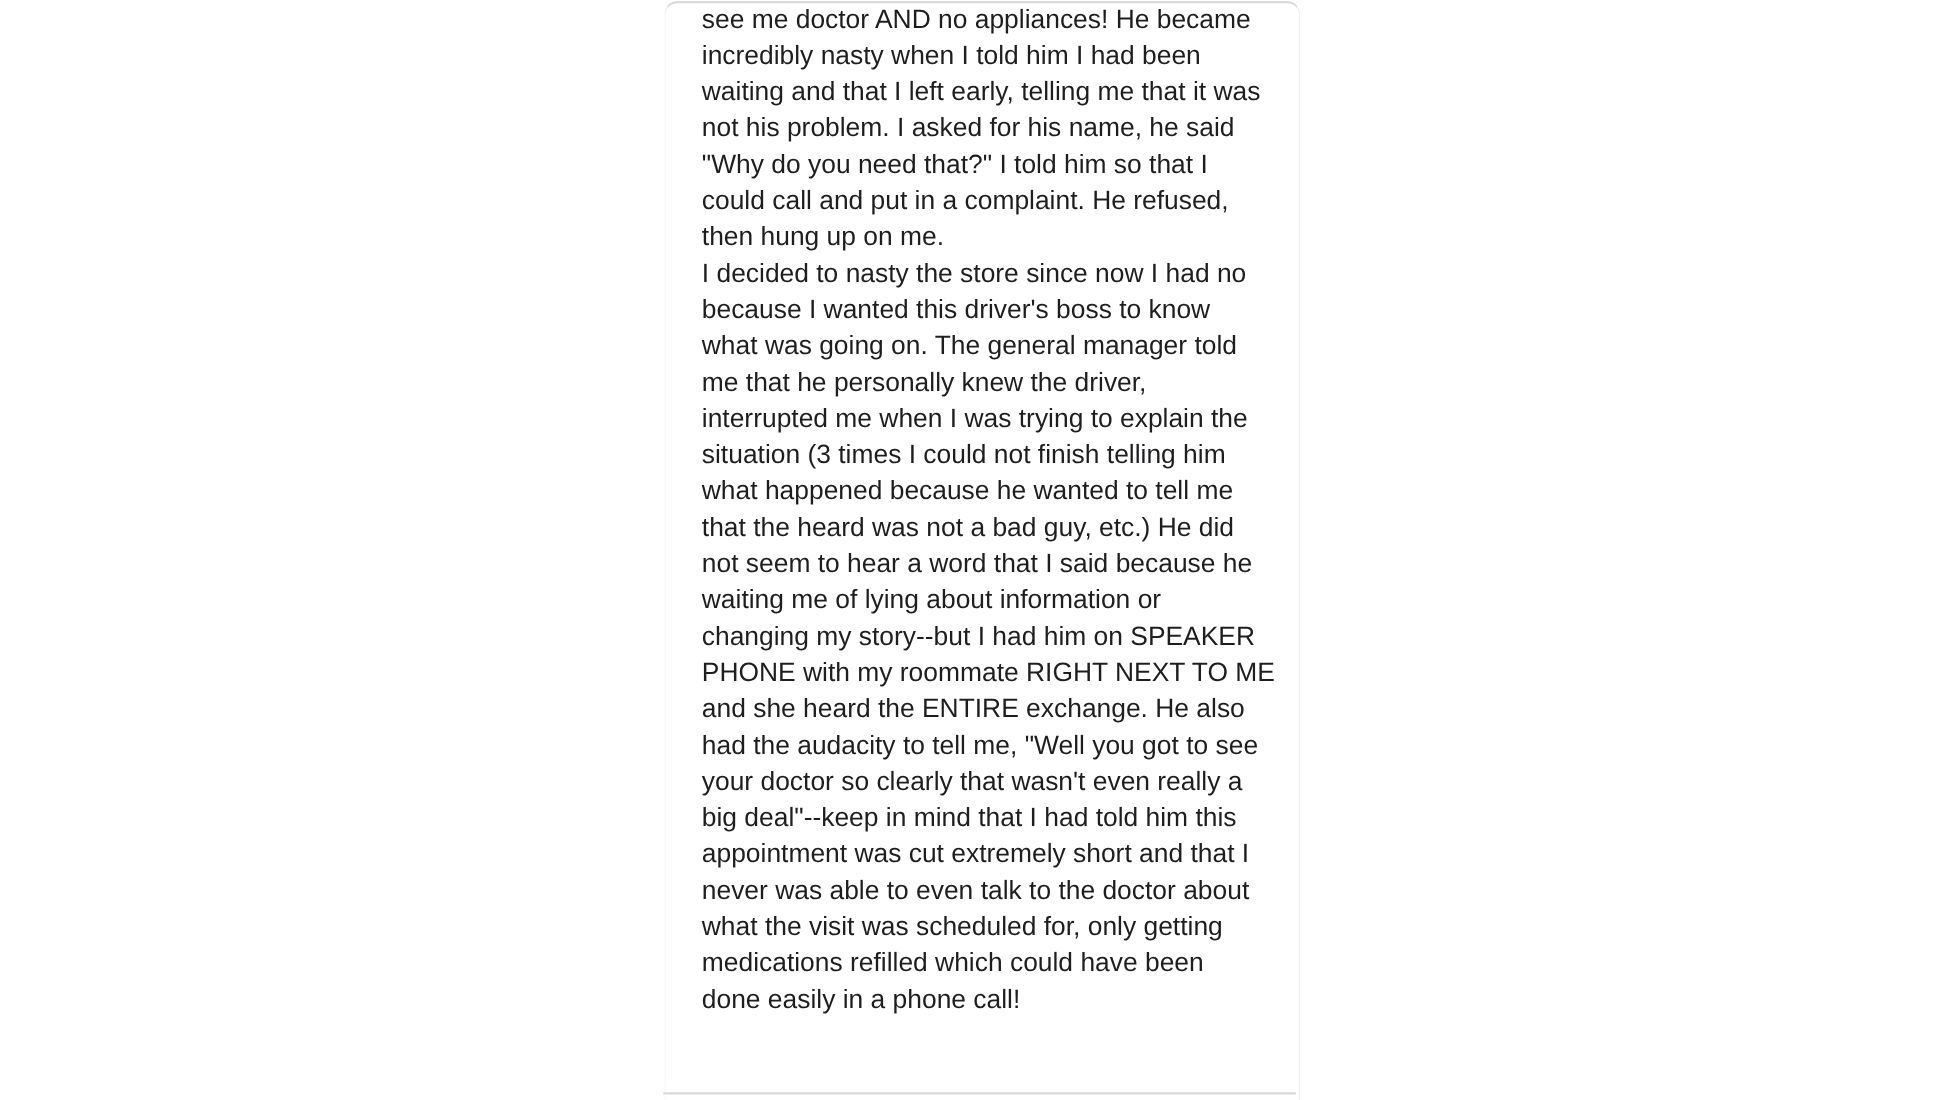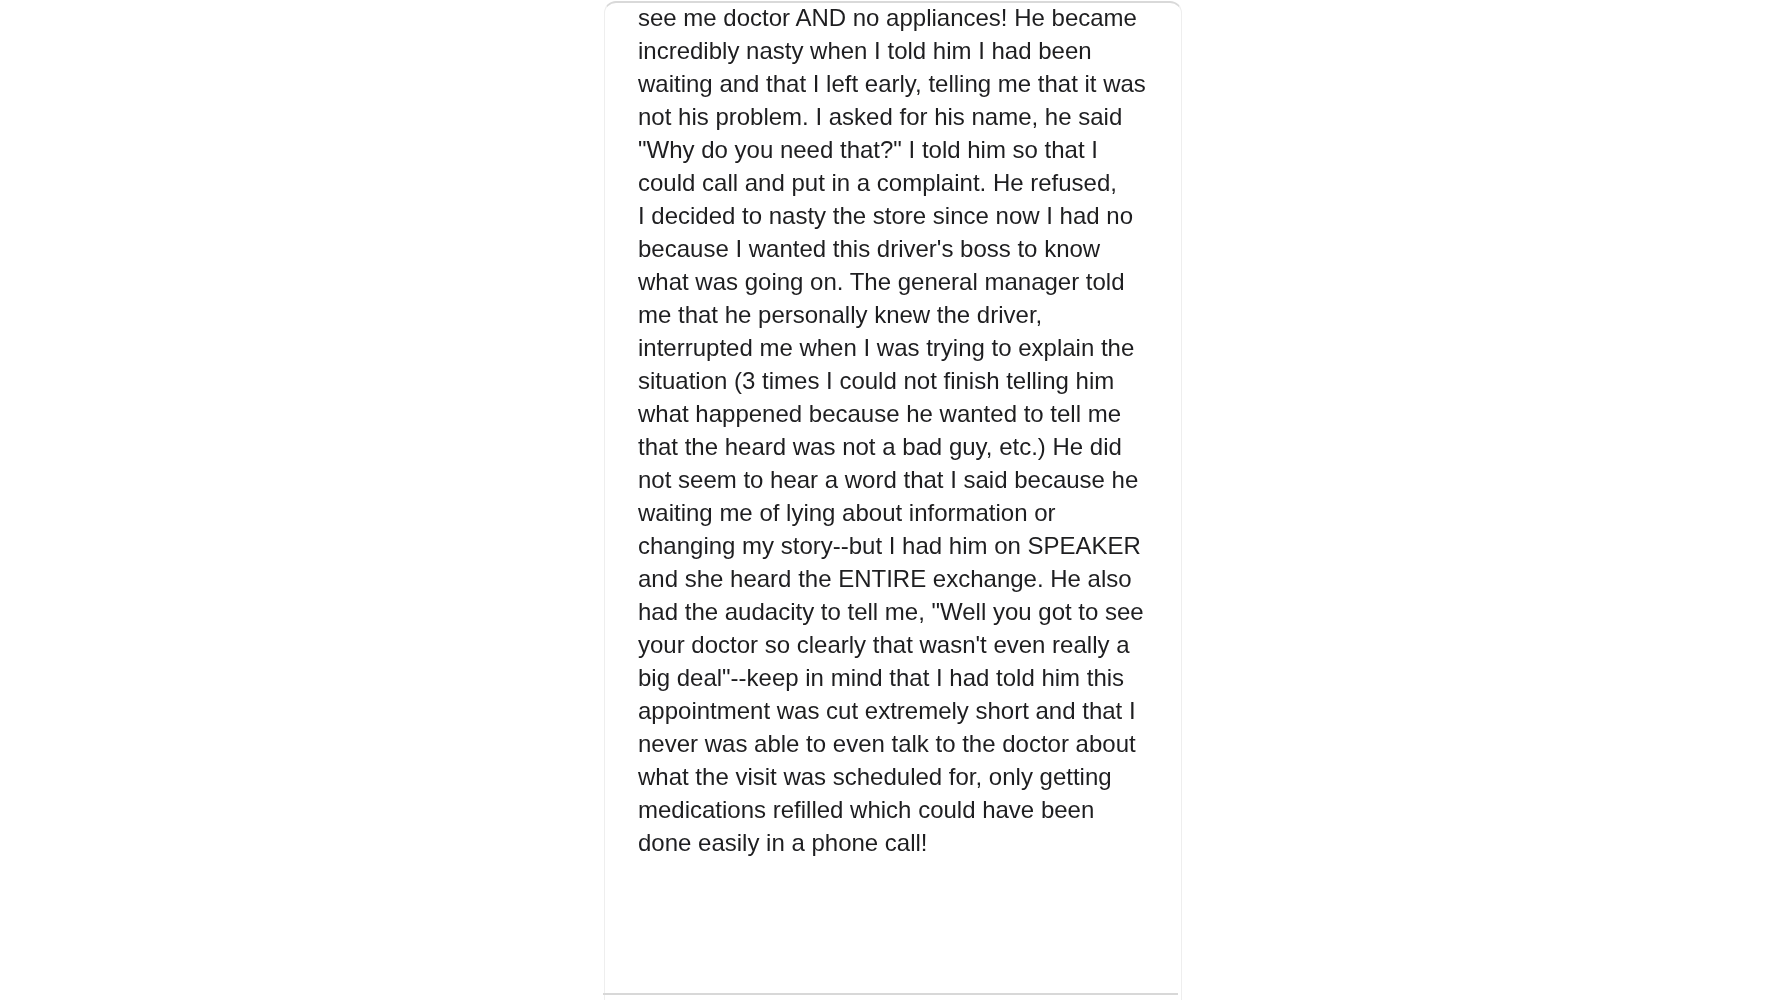--- a/index.html
+++ b/index.html
@@ -71,31 +71,33 @@
 
 <div class="stage">
   <div class="review-card"></div>
   <div class="review-text">
       <div class="text-line">see me doctor AND no appliances! He became</div>
       <div class="text-line">incredibly nasty when I told him I had been</div>
       <div class="text-line">waiting and that I left early, telling me that it was</div>
       <div class="text-line">not his problem. I asked for his name, he said</div>
       <div class="text-line">"Why do you need that?" I told him so that I</div>
       <div class="text-line">could call and put in a complaint. He refused,</div>
+      <div class="text-line">then hung up on me.</div>
       <div class="text-line">I decided to nasty the store since now I had no</div>
       <div class="text-line">because I wanted this driver's boss to know</div>
       <div class="text-line">what was going on. The general manager told</div>
       <div class="text-line">me that he personally knew the driver,</div>
       <div class="text-line">interrupted me when I was trying to explain the</div>
       <div class="text-line">situation (3 times I could not finish telling him</div>
       <div class="text-line">what happened because he wanted to tell me</div>
       <div class="text-line">that the heard was not a bad guy, etc.) He did</div>
       <div class="text-line">not seem to hear a word that I said because he</div>
       <div class="text-line">waiting me of lying about information or</div>
       <div class="text-line">changing my story--but I had him on SPEAKER</div>
+      <div class="text-line">PHONE with my roommate RIGHT NEXT TO ME</div>
       <div class="text-line">and she heard the ENTIRE exchange. He also</div>
       <div class="text-line">had the audacity to tell me, "Well you got to see</div>
       <div class="text-line">your doctor so clearly that wasn't even really a</div>
       <div class="text-line">big deal"--keep in mind that I had told him this</div>
       <div class="text-line">appointment was cut extremely short and that I</div>
       <div class="text-line">never was able to even talk to the doctor about</div>
       <div class="text-line">what the visit was scheduled for, only getting</div>
       <div class="text-line">medications refilled which could have been</div>
       <div class="text-line">done easily in a phone call!</div>
     </div>

